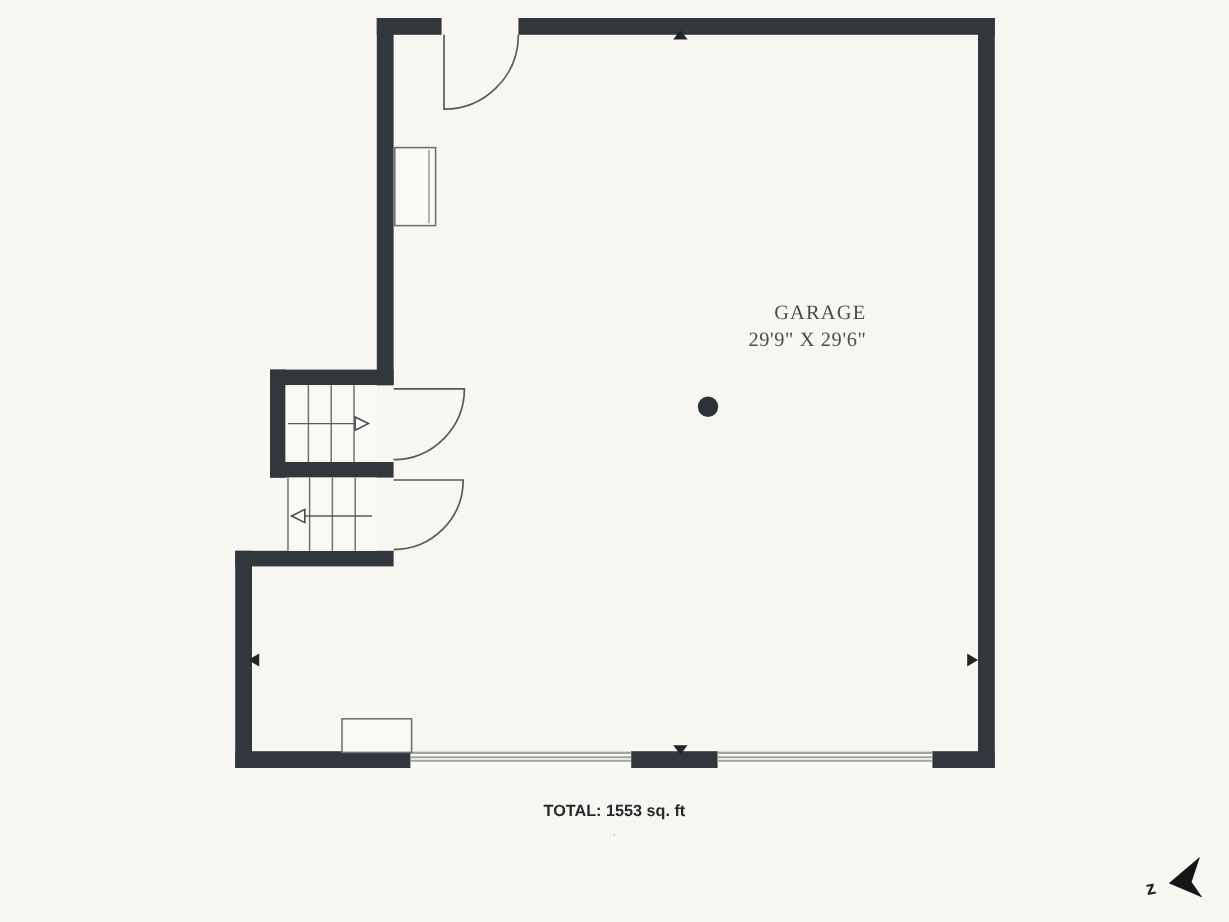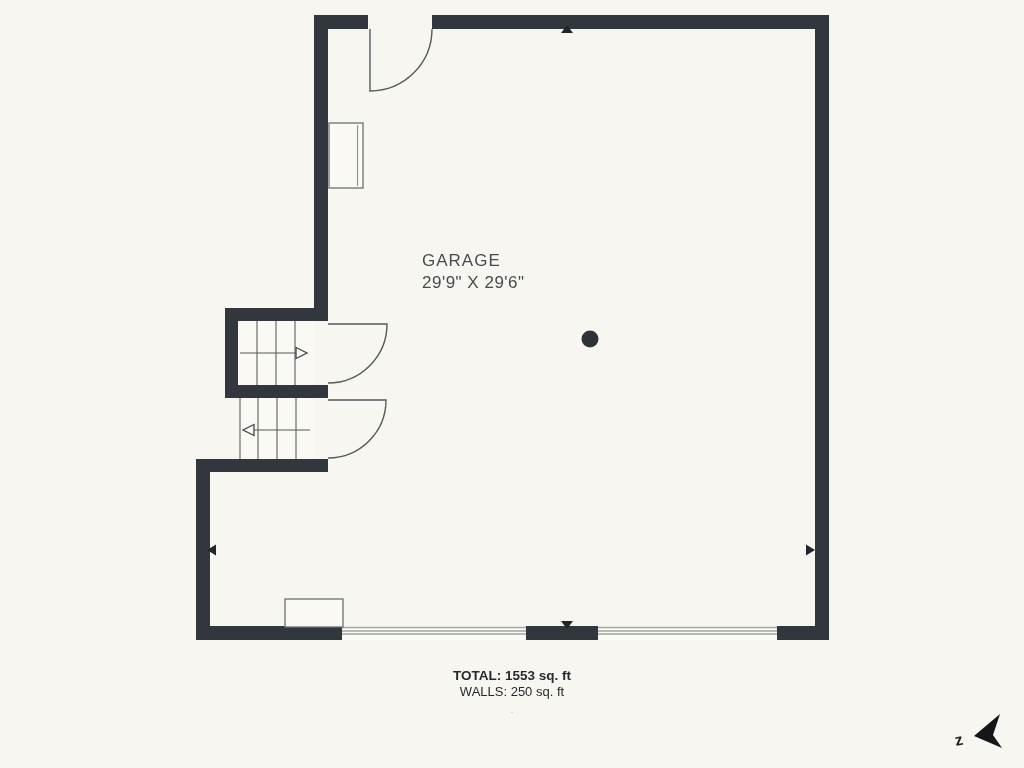--- a/index.html
+++ b/index.html
@@ -4,21 +4,21 @@
 <style>
   html,body{margin:0;padding:0;}
   body{
     width:1024px;height:768px;position:relative;overflow:hidden;
     background:#f7f6f0;
     font-family:"Liberation Sans","DejaVu Sans",sans-serif;
   }
   #plan-svg{position:absolute;left:0;top:0;}
   .room-label{
     position:absolute;left:422px;top:250px;width:300px;
-    text-align:left;color:#474c51;
+    text-align:right;color:#474c51;font-family:Liberation Serif, serif;
   }
   .room-name{font-size:17px;letter-spacing:1px;line-height:22px;}
   .room-dims{font-size:17px;letter-spacing:.5px;line-height:22px;}
   .footer{
     position:absolute;left:0;top:668px;width:1024px;
     text-align:center;color:#26292d;font-size:13px;line-height:15.5px;
   }
   .footer .total{font-weight:bold;font-size:13.5px;}
   .footnote{color:#b9b9b0;font-size:11px;margin-top:5px;line-height:11px;}
 </style>
@@ -98,15 +98,14 @@
   </g>
 </svg>
 
 <div class="room-label">
   <div class="room-name">GARAGE</div>
   <div class="room-dims">29'9" X 29'6"</div>
 </div>
 
 <div class="footer">
   <div class="total">TOTAL: 1553 sq. ft</div>
-  <div>WALLS: 250 sq. ft</div>
   <div class="footnote">.</div>
 </div>
 
 </body></html>

